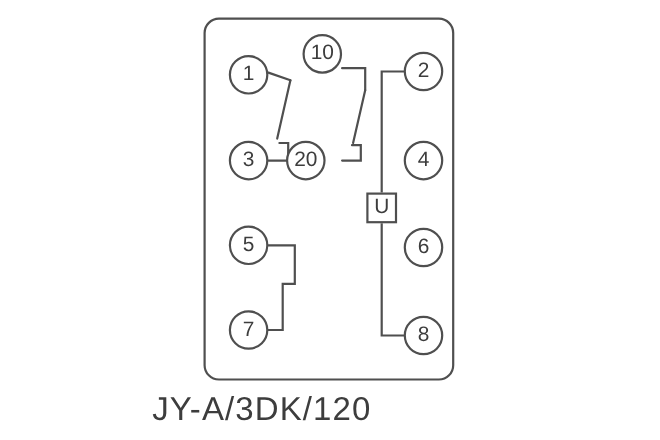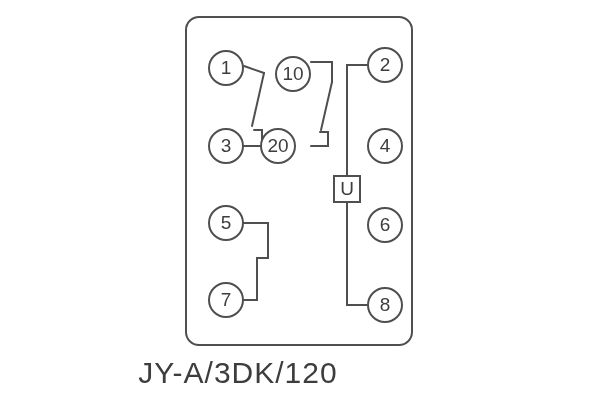--- a/index.html
+++ b/index.html
@@ -111,21 +111,21 @@
   <div class="terminal" style="left:208px; top:128px;">
       <span>3</span>
     </div>
   <div class="terminal" style="left:208px; top:205px;">
       <span>5</span>
     </div>
   <div class="terminal" style="left:208px; top:282px;">
       <span>7</span>
     </div>
 
-  <div class="terminal" style="left:275px; top:56px;">
+  <div class="terminal" style="left:275px; top:31px;">
       <span>10</span>
     </div>
   <div class="terminal" style="left:260px; top:128px;">
       <span>20</span>
     </div>
 
   <div class="terminal" style="left:367px; top:47px;">
       <span>2</span>
     </div>
   <div class="terminal" style="left:367px; top:128px;">

